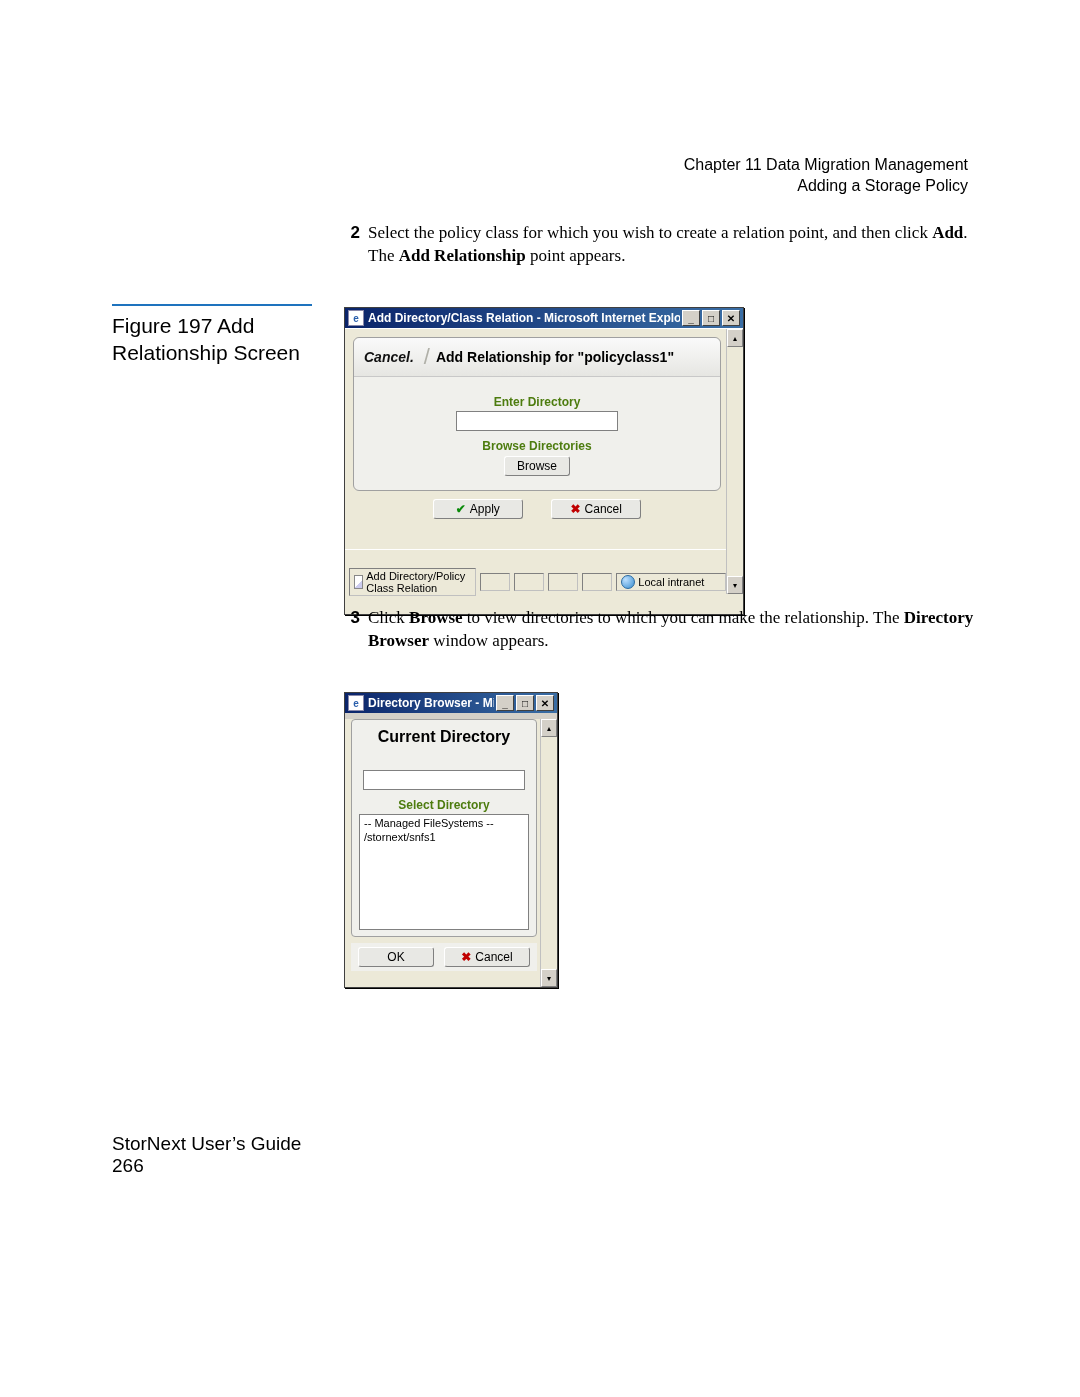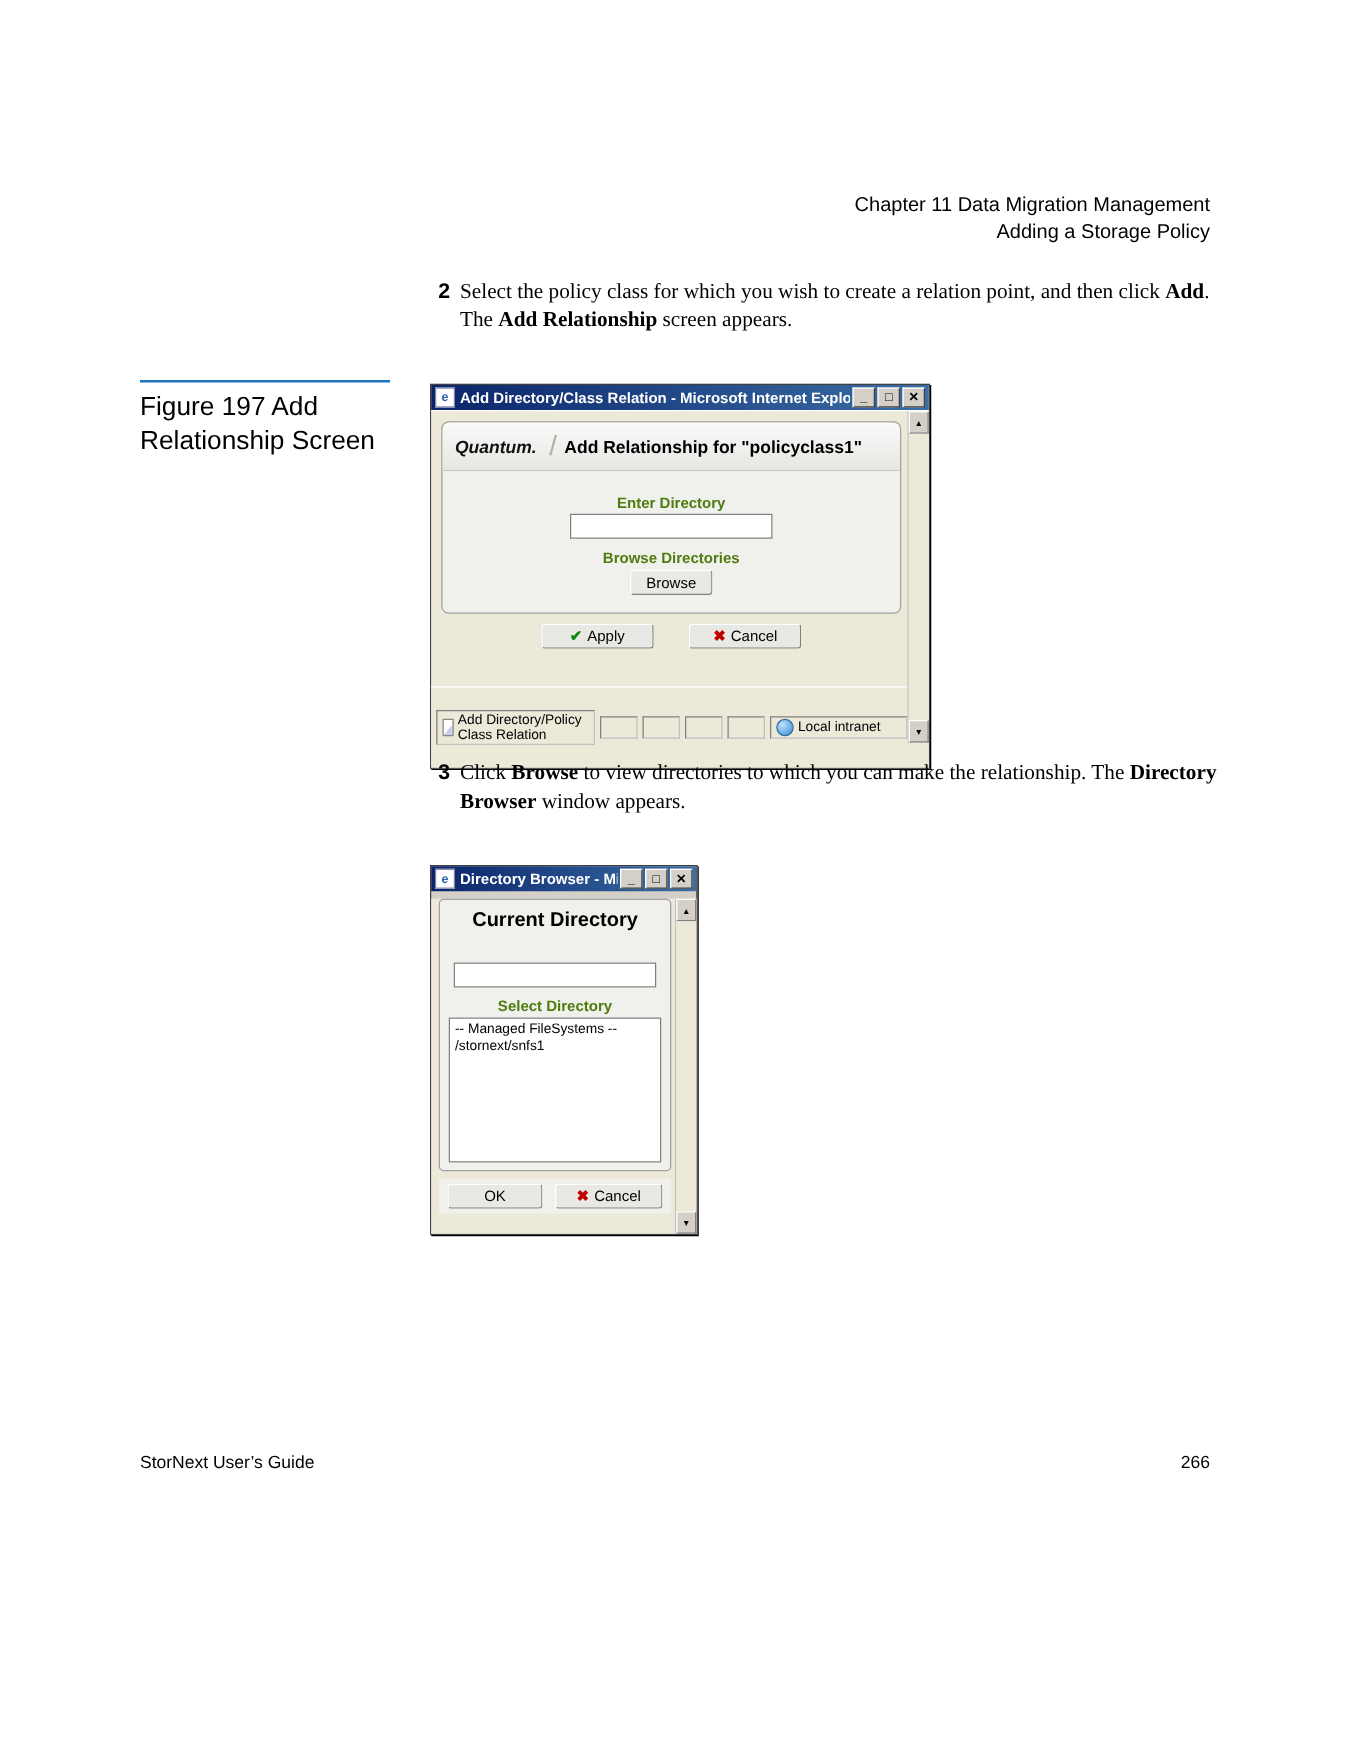--- a/index.html
+++ b/index.html
@@ -57,21 +57,22 @@
     font-size: 21px;
     line-height: 1.3;
   }
   .footer {
     position: absolute;
     bottom: 80px;
     left: 112px;
     right: 112px;
     display: flex;
     justify-content: space-between;
-    font-size: 14px;
+    font-size: 19px;
+    flex-direction: column;
   }
 
   
   .win1 {
     position: absolute;
     left: 344px;
     top: 307px;
     width: 398px;
     background: #d4d0c8;
     border: 1px solid #404040;
@@ -293,21 +294,21 @@
 <div class="page">
 
   <div class="header">
     <div>Chapter 11  Data Migration Management</div>
     <div>Adding a Storage Policy</div>
   </div>
 
   <div class="step body-text" style="left:338px; top:222px;">
     <div class="step-num">2</div>
     <div class="step-body">
-      <span>Select the policy class for which you wish to create a relation point, and then click </span><span class="bold-serif">Add</span><span>. The </span><span class="bold-serif">Add Relationship</span><span> screen appears.</span>
+      <span>Select the policy class for which you wish to create a relation point, and then click </span><span class="bold-serif">Add</span><span>. The </span><span class="bold-serif">Add Relationship</span><span> point appears.</span>
     </div>
   </div>
 
   <div class="fig-caption-block" style="left:112px; top:304px;">
     <div class="fig-rule"></div>
     <div class="fig-caption">Figure 197  Add Relationship Screen</div>
   </div>
 
   <div class="win1">
     <div class="titlebar">
@@ -319,21 +320,21 @@
     </div>
     <div class="win1-content">
       <div class="scrollbar-right">
         <div class="sb-btn">▴</div>
         <div class="sb-track"></div>
         <div class="sb-btn">▾</div>
       </div>
 
       <div class="panel-card">
         <div class="card-header">
-          <span class="brand">Quantum.</span>
+          <span class="brand">Cancel.</span>
           <span class="slash">/</span>
           <span class="h-title">Add Relationship for "policyclass1"</span>
         </div>
         <div class="card-body">
           <div class="blue-label">Enter Directory</div>
           <div class="txt-input"></div>
           <div class="blue-label">Browse Directories</div>
           <div style="margin-top:3px;">
             <span class="classic-btn">Browse</span>
           </div>

